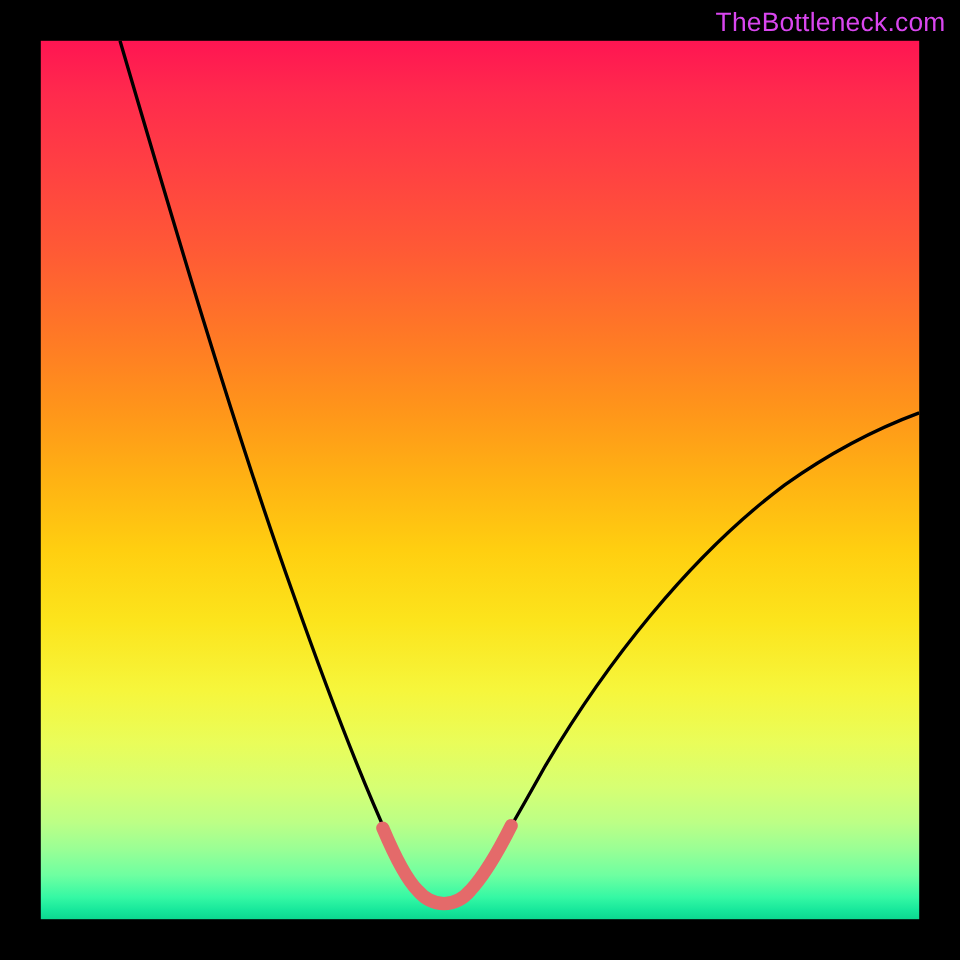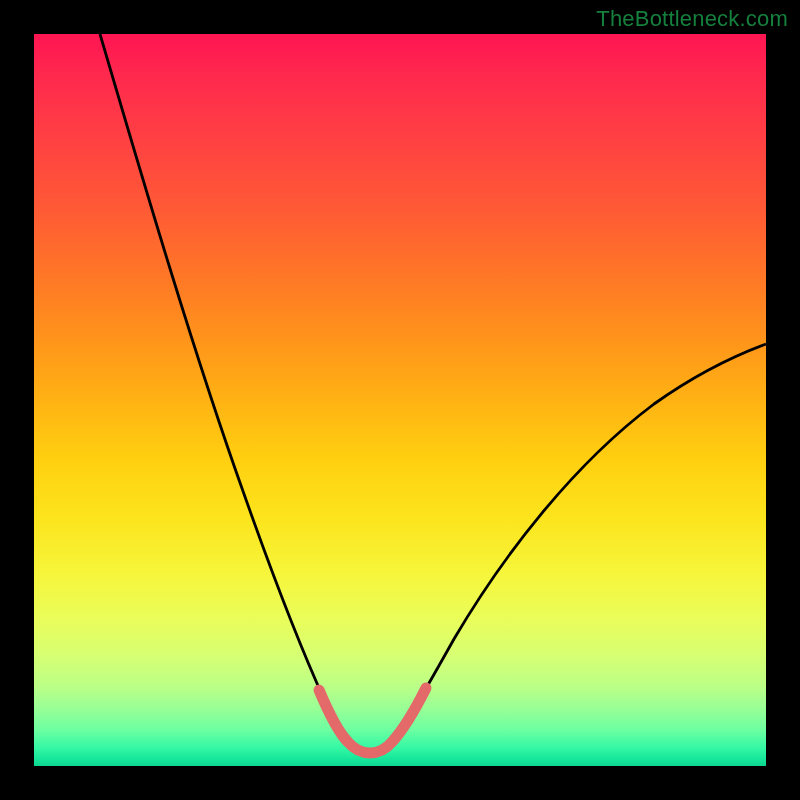--- a/index.html
+++ b/index.html
@@ -52,21 +52,21 @@
     position: absolute;
     top: 0;
     left: 0;
     width: 732px;
     height: 732px;
   }
   .watermark {
     position: absolute;
     top: 6px;
     right: 12px;
-    color: #15803d;
+    color: #d946ef;
     font-size: 22px;
     letter-spacing: 0.2px;
     font-weight: 500;
   }
 </style>
 </head>
 <body>
 
 <div class="frame">
 

